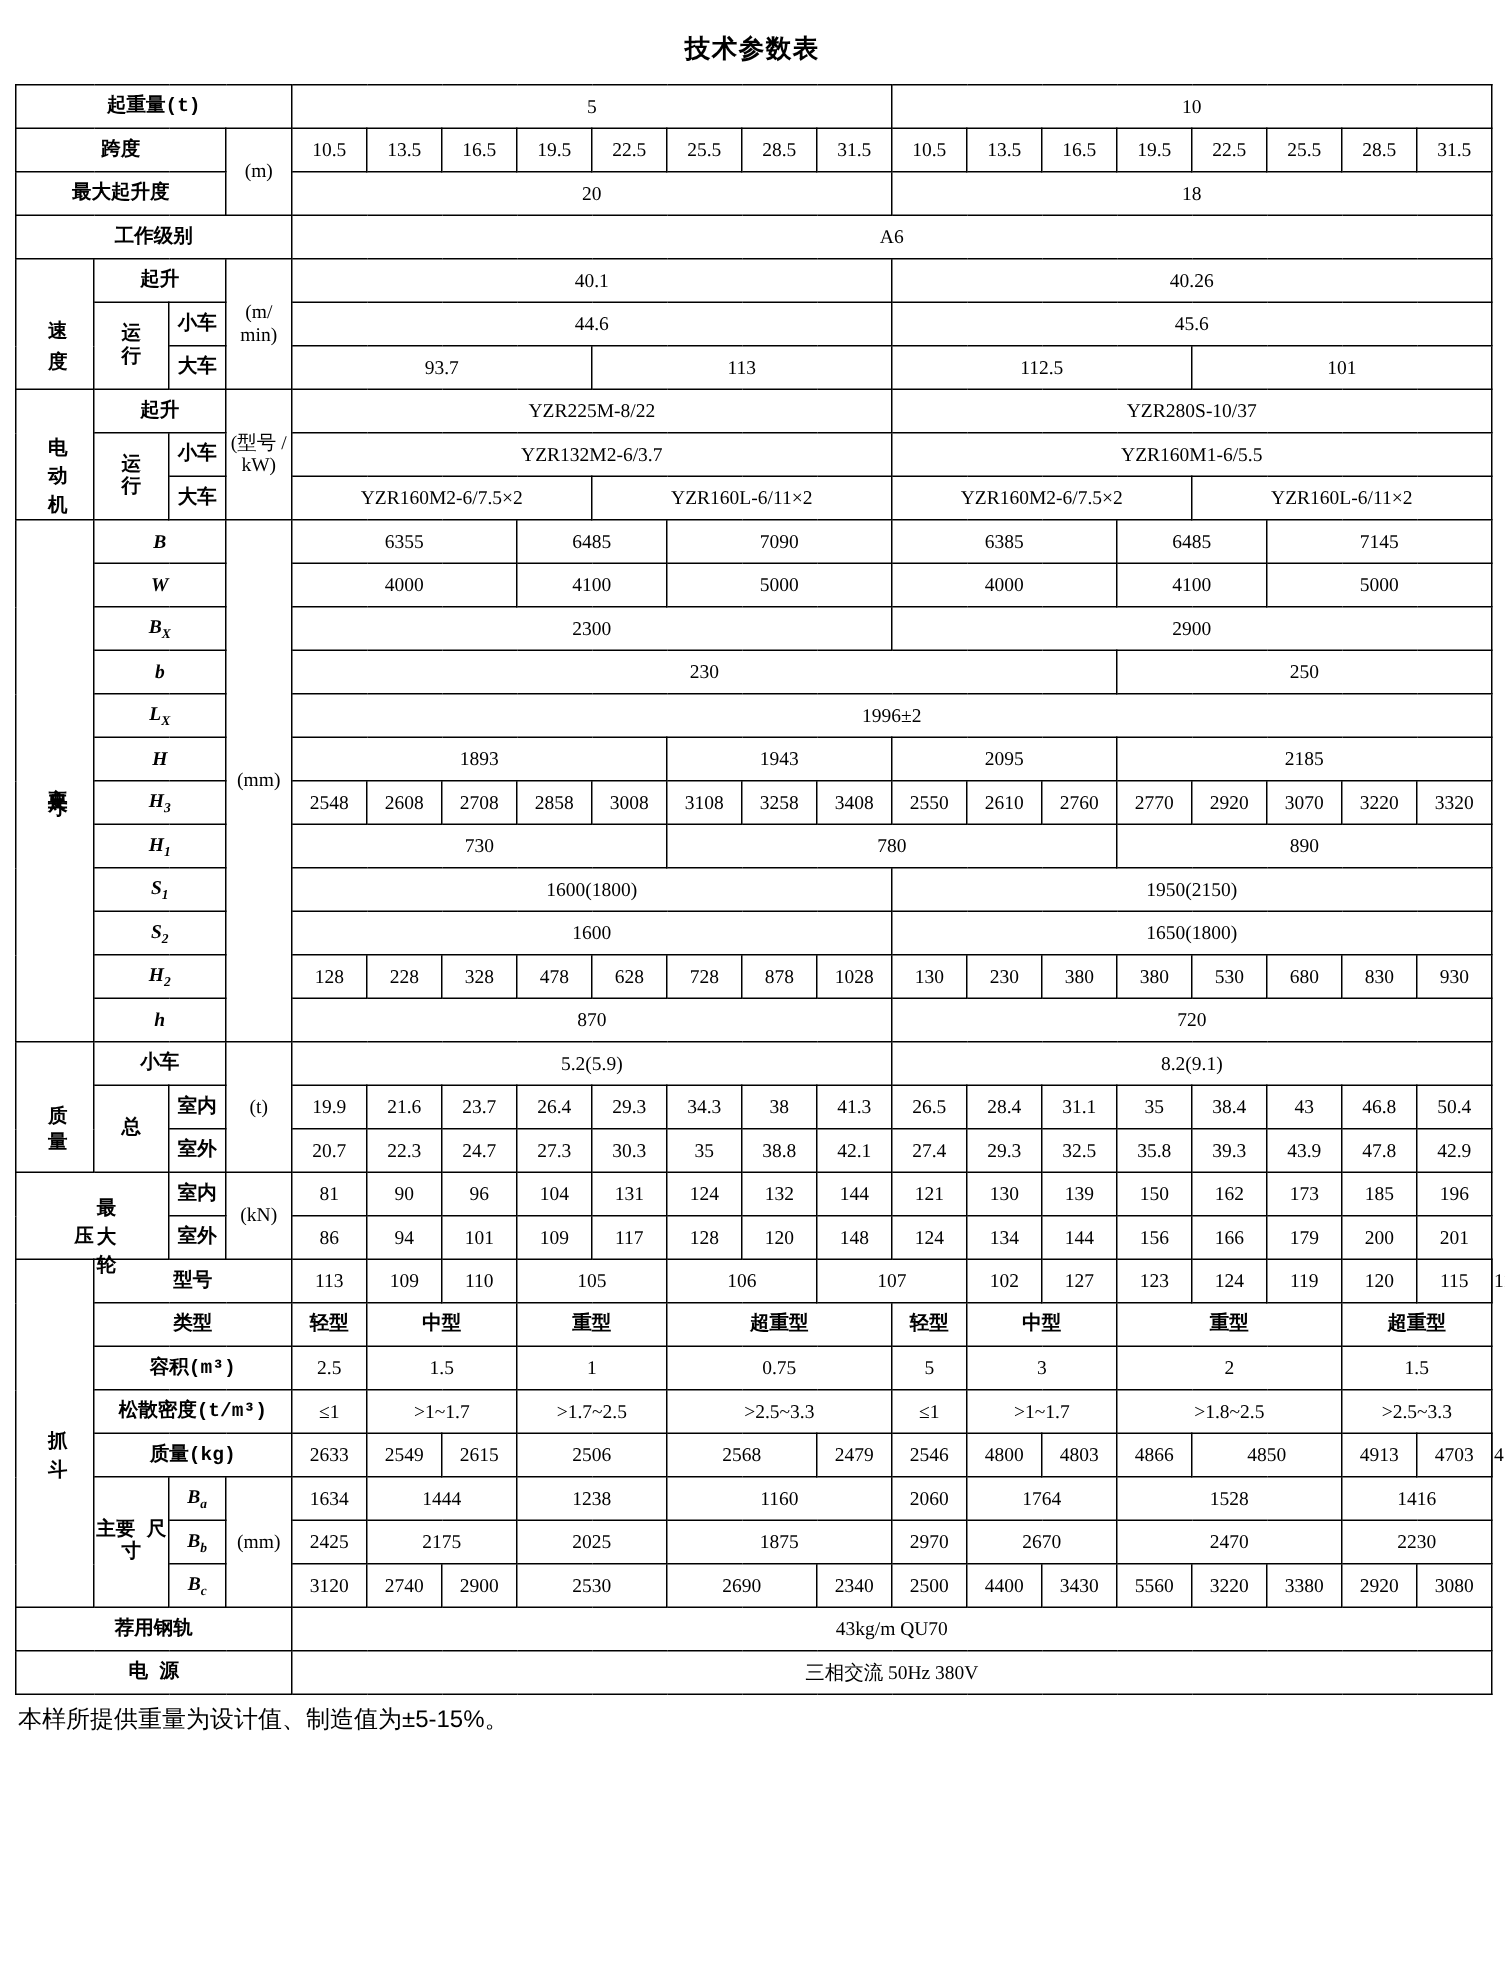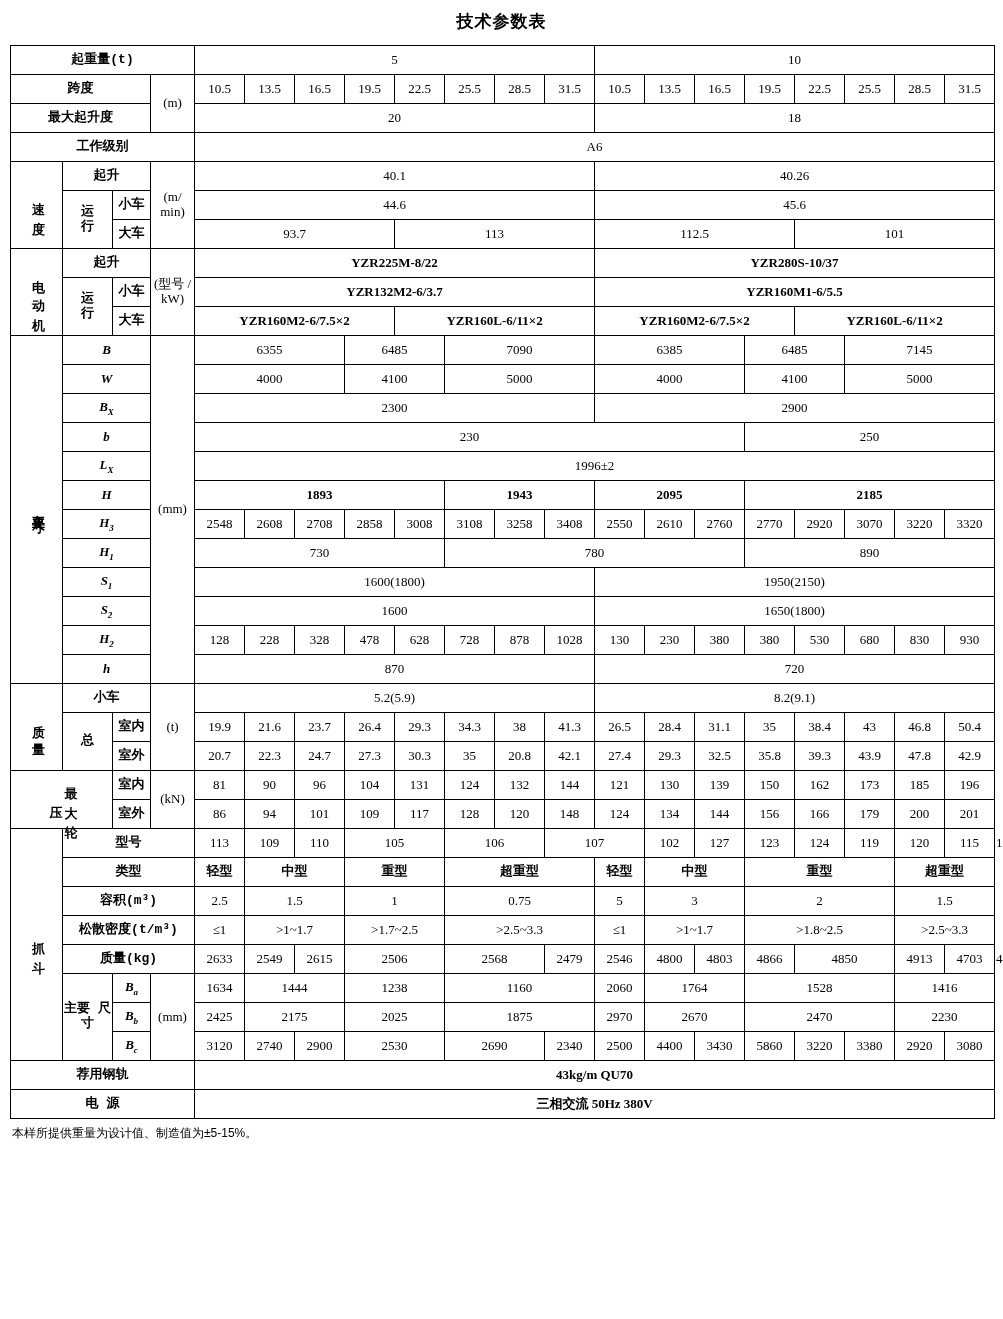--- a/index.html
+++ b/index.html
@@ -1,29 +1,29 @@
 <!DOCTYPE html>
 <html><head>
 <meta charset="utf-8">
 <style>
   html,body{margin:0;padding:0;background:#fff;}
   body{width:1003px;height:1319px;font-family:"Liberation Serif",serif;color:#000;}
-  .page{width:1003px;height:1319px;position:relative;box-sizing:border-box;padding:0 10px;}
+  .page{width:1003px;height:1319px;position:relative;box-sizing:border-box;padding:11px 10px;}
   .title{text-align:center;font-family:"Liberation Sans",sans-serif;font-weight:bold;font-size:17px;padding:10px 0 12px 0;letter-spacing:1px;}
   table.main{border-collapse:collapse;width:983px;margin:0 auto;table-layout:fixed;}
   table.main td{border:1px solid #000;text-align:center;vertical-align:middle;font-size:13px;padding:1px 1px;line-height:1.15;height:26px;}
   .lbl{font-family:Liberation Mono, monospace;font-weight:bold;font-size:13px;}
   .vert{writing-mode:vertical-rl;text-orientation:upright;letter-spacing:2px;}
   .num{font-family:"Liberation Serif",serif;font-size:13px;}
   .small{font-size:12px;}
   .xsmall{font-size:11px;}
   .ital{font-style:italic;font-family:"Liberation Serif",serif;font-weight:bold;}
   .sub{font-size:9px;vertical-align:sub;font-style:italic;}
-  .footnote{font-family:"Liberation Sans",sans-serif;font-size:12px;padding:6px 0 0 2px;}
-  .bold{font-weight:bold;margin-top:45px;}
+  .footnote{font-family:"Liberation Sans",sans-serif;font-size:16px;padding:6px 0 0 2px;}
+  .bold{font-weight:normal;margin-top:45px;}
 </style>
 </head>
 <body>
 
 <div class="page">
   <div class="title">技术参数表</div>
 
   <table class="main">
     <colgroup>
       <col style="width:52px">
@@ -264,21 +264,21 @@
       <td class="num small">50.4</td>
     </tr>
     <tr>
       <td class="lbl small">室外</td>
       <td class="num small">20.7</td>
       <td class="num small">22.3</td>
       <td class="num small">24.7</td>
       <td class="num small">27.3</td>
       <td class="num small">30.3</td>
       <td class="num small">35</td>
-      <td class="num small">20.8</td>
+      <td class="num small">38.8</td>
       <td class="num small">42.1</td>
       <td class="num small">27.4</td>
       <td class="num small">29.3</td>
       <td class="num small">32.5</td>
       <td class="num small">35.8</td>
       <td class="num small">39.3</td>
       <td class="num small">43.9</td>
       <td class="num small">47.8</td>
       <td class="num small">42.9</td>
     </tr>
@@ -420,21 +420,21 @@
       <td class="ital"><span>B</span><span class="sub">c</span></td>
       <td class="num small">3120</td>
       <td class="num small">2740</td>
       <td class="num small">2900</td>
       <td colspan="2" class="num small">2530</td>
       <td colspan="2" class="num small">2690</td>
       <td class="num small">2340</td>
       <td class="num small">2500</td>
       <td class="num small">4400</td>
       <td class="num small">3430</td>
-      <td class="num small">5860</td>
+      <td class="num small">5560</td>
       <td class="num small">3220</td>
       <td class="num small">3380</td>
       <td class="num small">2920</td>
       <td class="num small">3080</td>
     </tr>
 
     <tr>
       <td colspan="4" class="lbl">荐用钢轨</td>
       <td colspan="16" class="num bold">43kg/m   QU70</td>
     </tr>

